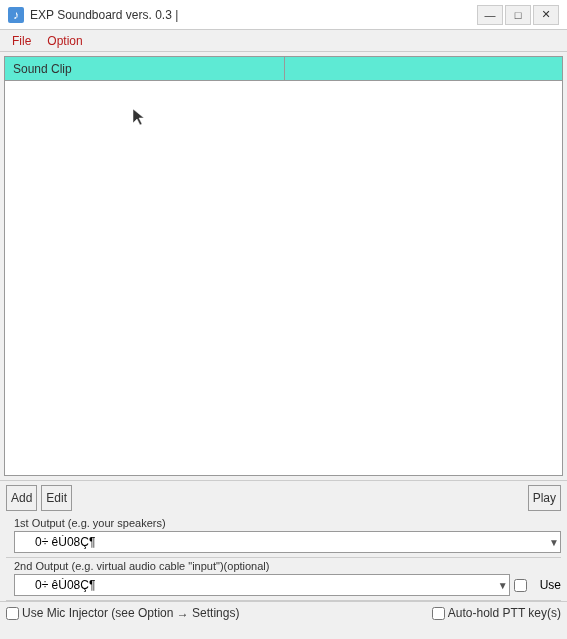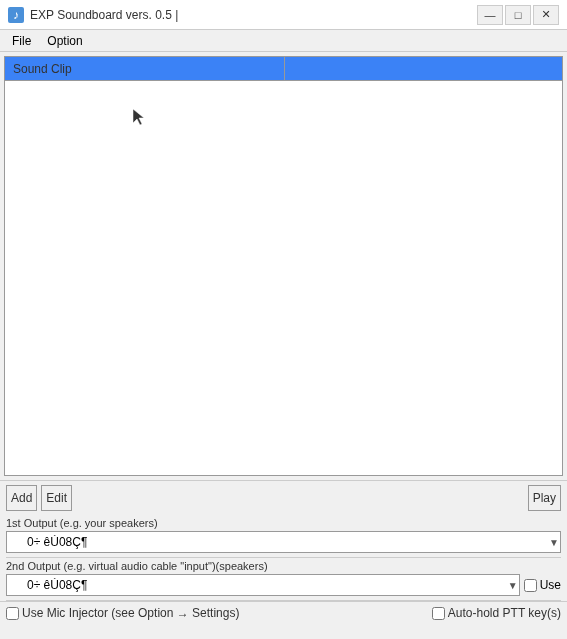--- a/index.html
+++ b/index.html
@@ -74,35 +74,35 @@
       border-bottom: 1px solid #ccc;
       display: flex;
       height: 22px;
       align-items: center;
       padding: 0 4px;
     }
 
     .menu-item {
       padding: 2px 8px;
       cursor: pointer;
-      color: #000000;
+      color: #b91c1c;
     }
 
     .main-content {
       background: #ffffff;
       margin: 4px;
       border: 1px solid #999;
       height: 420px;
       overflow: hidden;
     }
 
     .table-header {
       display: flex;
       border-bottom: 1px solid #999;
-      background: #3b82f6;
+      background: #5eead4;
       height: 24px;
     }
 
     .col-sound-clip {
       flex: 0 0 280px;
       padding: 0 8px;
       border-right: 1px solid #999;
       height: 100%;
       display: flex;
       align-items: center;
@@ -144,20 +144,21 @@
       font-size: 12px;
     }
 
     .spacer {
       flex: 1;
     }
 
     .output-section {
       padding: 2px 6px 4px 6px;
       background: #f0f0f0;
+      margin-left: 8px;
     }
 
     .output-label {
       font-size: 11px;
       color: #333;
       margin-bottom: 2px;
     }
 
     .dropdown-row {
       display: flex;
@@ -188,21 +189,21 @@
       position: absolute;
       right: 2px;
       pointer-events: none;
       font-size: 10px;
       color: #555;
     }
 
     .use-checkbox-row {
       display: flex;
       align-items: center;
-      gap: 3px;
+      gap: 13px;
     }
 
     .bottom-options {
       padding: 4px 6px;
       display: flex;
       align-items: center;
       justify-content: space-between;
       background: #f0f0f0;
       border-top: 1px solid #ccc;
     }
@@ -234,21 +235,21 @@
     }
   </style>
 </head>
 <body>
 
 <div class="title-bar">
   <div class="title-bar-left">
     <div class="title-bar-icon">
       <span>♪</span>
     </div>
-    <span class="title-bar-title">EXP Soundboard vers. 0.5  |</span>
+    <span class="title-bar-title">EXP Soundboard vers. 0.3  |</span>
   </div>
   <div class="title-bar-controls">
     <button class="title-bar-btn">—</button>
     <button class="title-bar-btn">□</button>
     <button class="title-bar-btn close">✕</button>
   </div>
 </div>
 
 <div class="menu-bar">
   <span class="menu-item">File</span>
@@ -282,21 +283,21 @@
         <option value="0÷ êÙ08Ç¶">0÷ êÙ08Ç¶</option>
       </select>
       <span class="dropdown-arrow">▼</span>
     </div>
   </div>
 </div>
 
 <div class="divider"></div>
 
 <div class="output-section">
-  <div class="output-label">2nd Output (e.g. virtual audio cable "input")(speakers)</div>
+  <div class="output-label">2nd Output (e.g. virtual audio cable "input")(optional)</div>
   <div class="dropdown-row">
     <div class="dropdown-wrapper">
       <select>
         <option value="0÷ êÙ08Ç¶">0÷ êÙ08Ç¶</option>
       </select>
       <span class="dropdown-arrow">▼</span>
     </div>
     <div class="use-checkbox-row">
       <input type="checkbox" style="">
       <span>Use</span>

